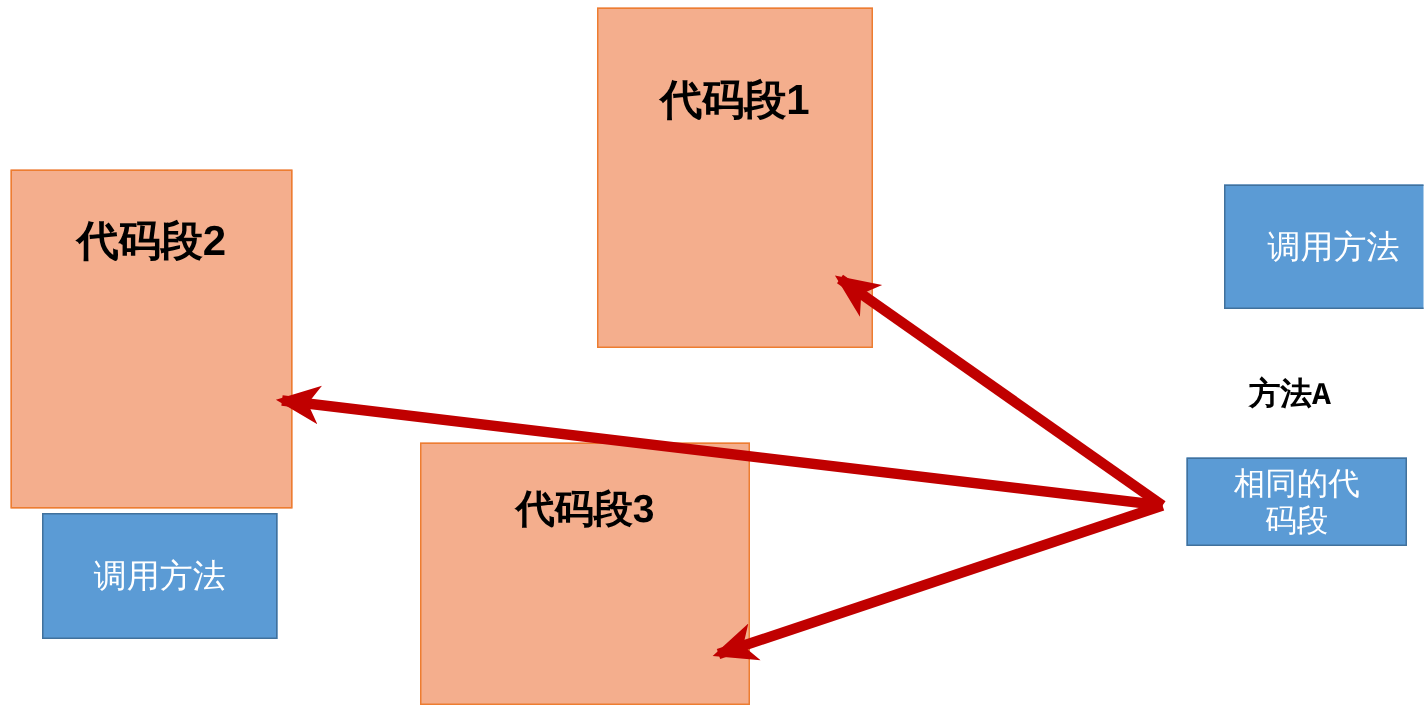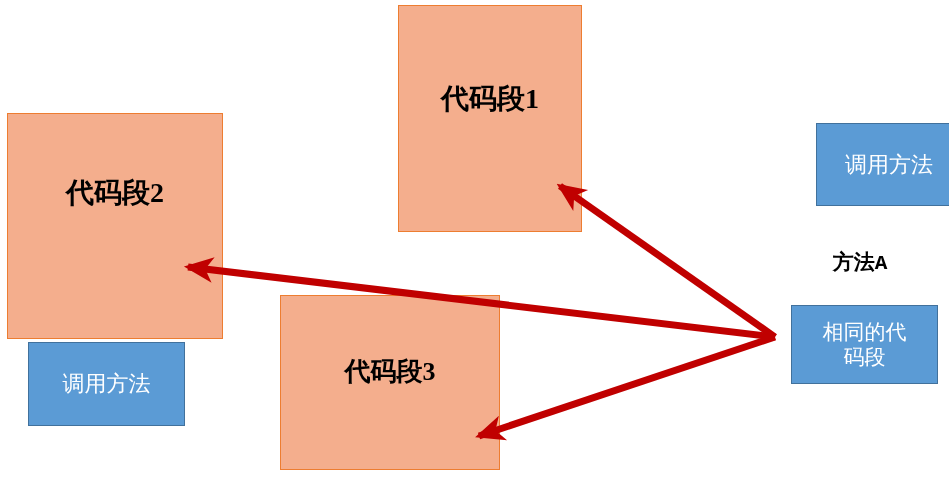--- a/index.html
+++ b/index.html
@@ -26,24 +26,23 @@
     background: #F4AE8D;
     border: 1px solid #ED7D31;
     box-sizing: border-box;
   }
   .seg-title {
     position: absolute;
     left: 0;
     right: 0;
     text-align: center;
     color: #000000;
-    font-family: Liberation Serif, serif;
+    font-family: Liberation Sans, sans-serif;
     font-weight: bold;
     white-space: nowrap;
-    margin-top: 32px;
   }
 
   
   .blue-box {
     position: absolute;
     background: #5B9BD5;
     border: 1px solid #41719C;
     box-sizing: border-box;
     display: flex;
     align-items: center;
@@ -80,31 +79,31 @@
     position: absolute;
     left: 0;
     top: 0;
     width: 949px;
     height: 481px;
     pointer-events: none;
   }
 
   
   #seg-box-1 { left: 398px; top: 5px;   width: 184px; height: 227px; }
-  #seg-box-2 { left: 7px;   top: 113px; width: 216px; height: 226px; }
+  #seg-box-2 { left: 7px;   top: 113px; width: 188px; height: 226px; }
   #seg-box-3 { left: 280px; top: 295px; width: 220px; height: 175px; padding-left: 36px; }
 
   #seg-title-1 { top: 42px; font-size: 28px; }
   #seg-title-2 { top: 28px; font-size: 28px; }
   #seg-title-3 { top: 26px; font-size: 26px; }
 
   #blue-box-1 { left: 417px; top: 117px; width: 146px; height: 83px;  font-size: 22px; }
   #blue-box-2 { left: 20px;  top: 228px; width: 157px; height: 84px;  font-size: 22px; }
   #blue-box-method {
-    left: 11px; top: 57px; width: 147px; height: 79px; font-size: 21px;
+    left: 11px; top: 57px; width: 147px; height: 59px; font-size: 21px;
     padding: 0 6px;
   }
 </style>
 </head>
 <body>
 
 <div id="stage">
 
   <div class="seg-box" id="seg-box-1">
     <div class="seg-title" id="seg-title-1">代码段1</div>

